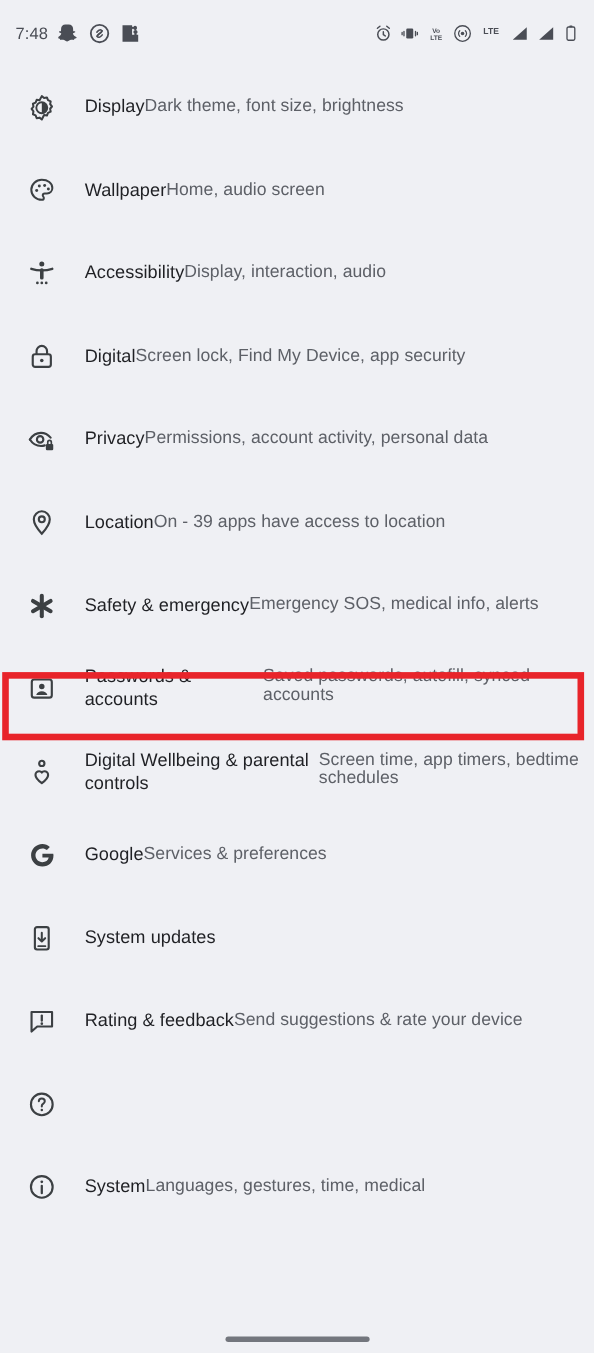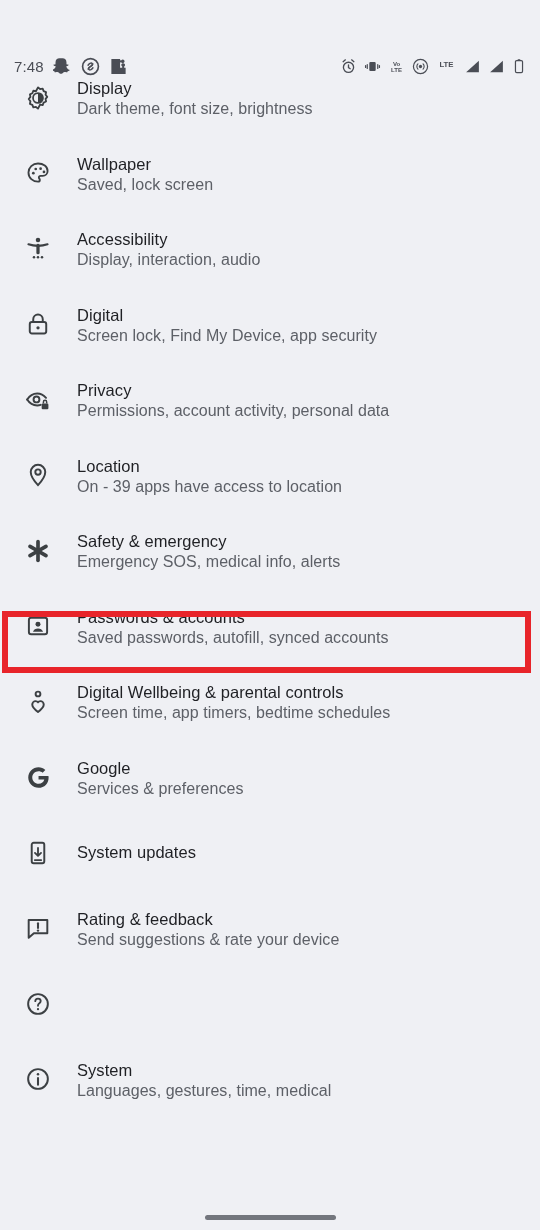--- a/index.html
+++ b/index.html
@@ -9,21 +9,20 @@
     font-family:"Liberation Sans", sans-serif;
     overflow:hidden;
   }
   #screen { position:relative; width:540px; height:1230px; background:#eff0f4; }
 
   
   #statusbar {
     position:absolute; top:0; left:0; width:540px; height:60px;
     display:flex; align-items:center; justify-content:space-between;
     padding:0 14px 0 14px;
-    margin-top:36px;
   }
   #sb-left { display:flex; align-items:center; gap:9px; }
   #sb-right { display:flex; align-items:center; gap:7px; }
   #clock { font-size:15px; color:#4a4d55; letter-spacing:.1px; }
   .sbicon { display:block; }
   .sbicon svg { display:block; }
 
   
   #list { position:absolute; top:60px; left:0; width:540px; }
   .row {
@@ -31,21 +30,21 @@
     height:75.5px;
     display:flex; align-items:center;
     padding-left:21px;
   }
   .row-icon {
     width:34px; min-width:34px; height:34px;
     display:flex; align-items:center; justify-content:center;
     margin-right:22px;
   }
   .row-icon svg { display:block; }
-  .row-text { display:flex; flex-direction:column; justify-content:center; }
+  .row-text { display:flex; justify-content:center; }
   .row-title {
     font-size:16.5px; color:#1f2024; line-height:21px;
     letter-spacing:.05px; font-weight:400;
   }
   .row-sub {
     font-size:16px; color:#5d6067; line-height:17px;
     letter-spacing:.05px; margin-top:1px;
   }
 
   
@@ -175,21 +174,21 @@
         <svg width="26" height="26" viewBox="0 0 24 24">
           <path d="M12 3.2c-4.9 0-8.8 3.7-8.8 8.4 0 4.9 4 8.4 8.8 8.4 1 0 1.7-.7 1.7-1.6 0-.45-.18-.83-.45-1.1-.3-.3-.45-.66-.45-1.1 0-.9.75-1.6 1.65-1.6h1.9c2.6 0 4.5-1.95 4.5-4.5 0-4.2-3.9-6.9-8.85-6.9z" fill="none" stroke="#3c4043" stroke-width="1.7"></path>
           <circle cx="7.7" cy="12.2" r="1.25" fill="#3c4043"></circle>
           <circle cx="9.9" cy="8.3" r="1.25" fill="#3c4043"></circle>
           <circle cx="14.4" cy="8" r="1.25" fill="#3c4043"></circle>
           <circle cx="17.5" cy="11" r="1.25" fill="#3c4043"></circle>
         </svg>
       </span>
       <span class="row-text">
         <span class="row-title">Wallpaper</span>
-        <span class="row-sub">Saved, lock screen</span>
+        <span class="row-sub">Home, audio screen</span>
       </span>
     </div>
 
     <div class="row">
       <span class="row-icon">
         <svg width="26" height="26" viewBox="0 0 24 24" fill="#3c4043">
           <circle cx="12" cy="3.6" r="2.1"></circle>
           <path d="M3.2 7.7c2.8.9 5.6 1.35 8.8 1.35s6-.45 8.8-1.35" fill="none" stroke="#3c4043" stroke-width="2" stroke-linecap="round"></path>
           <rect x="10.5" y="7.2" width="3" height="9.6" rx="1.4"></rect>
           <circle cx="8.3" cy="19.6" r="1.15"></circle>

